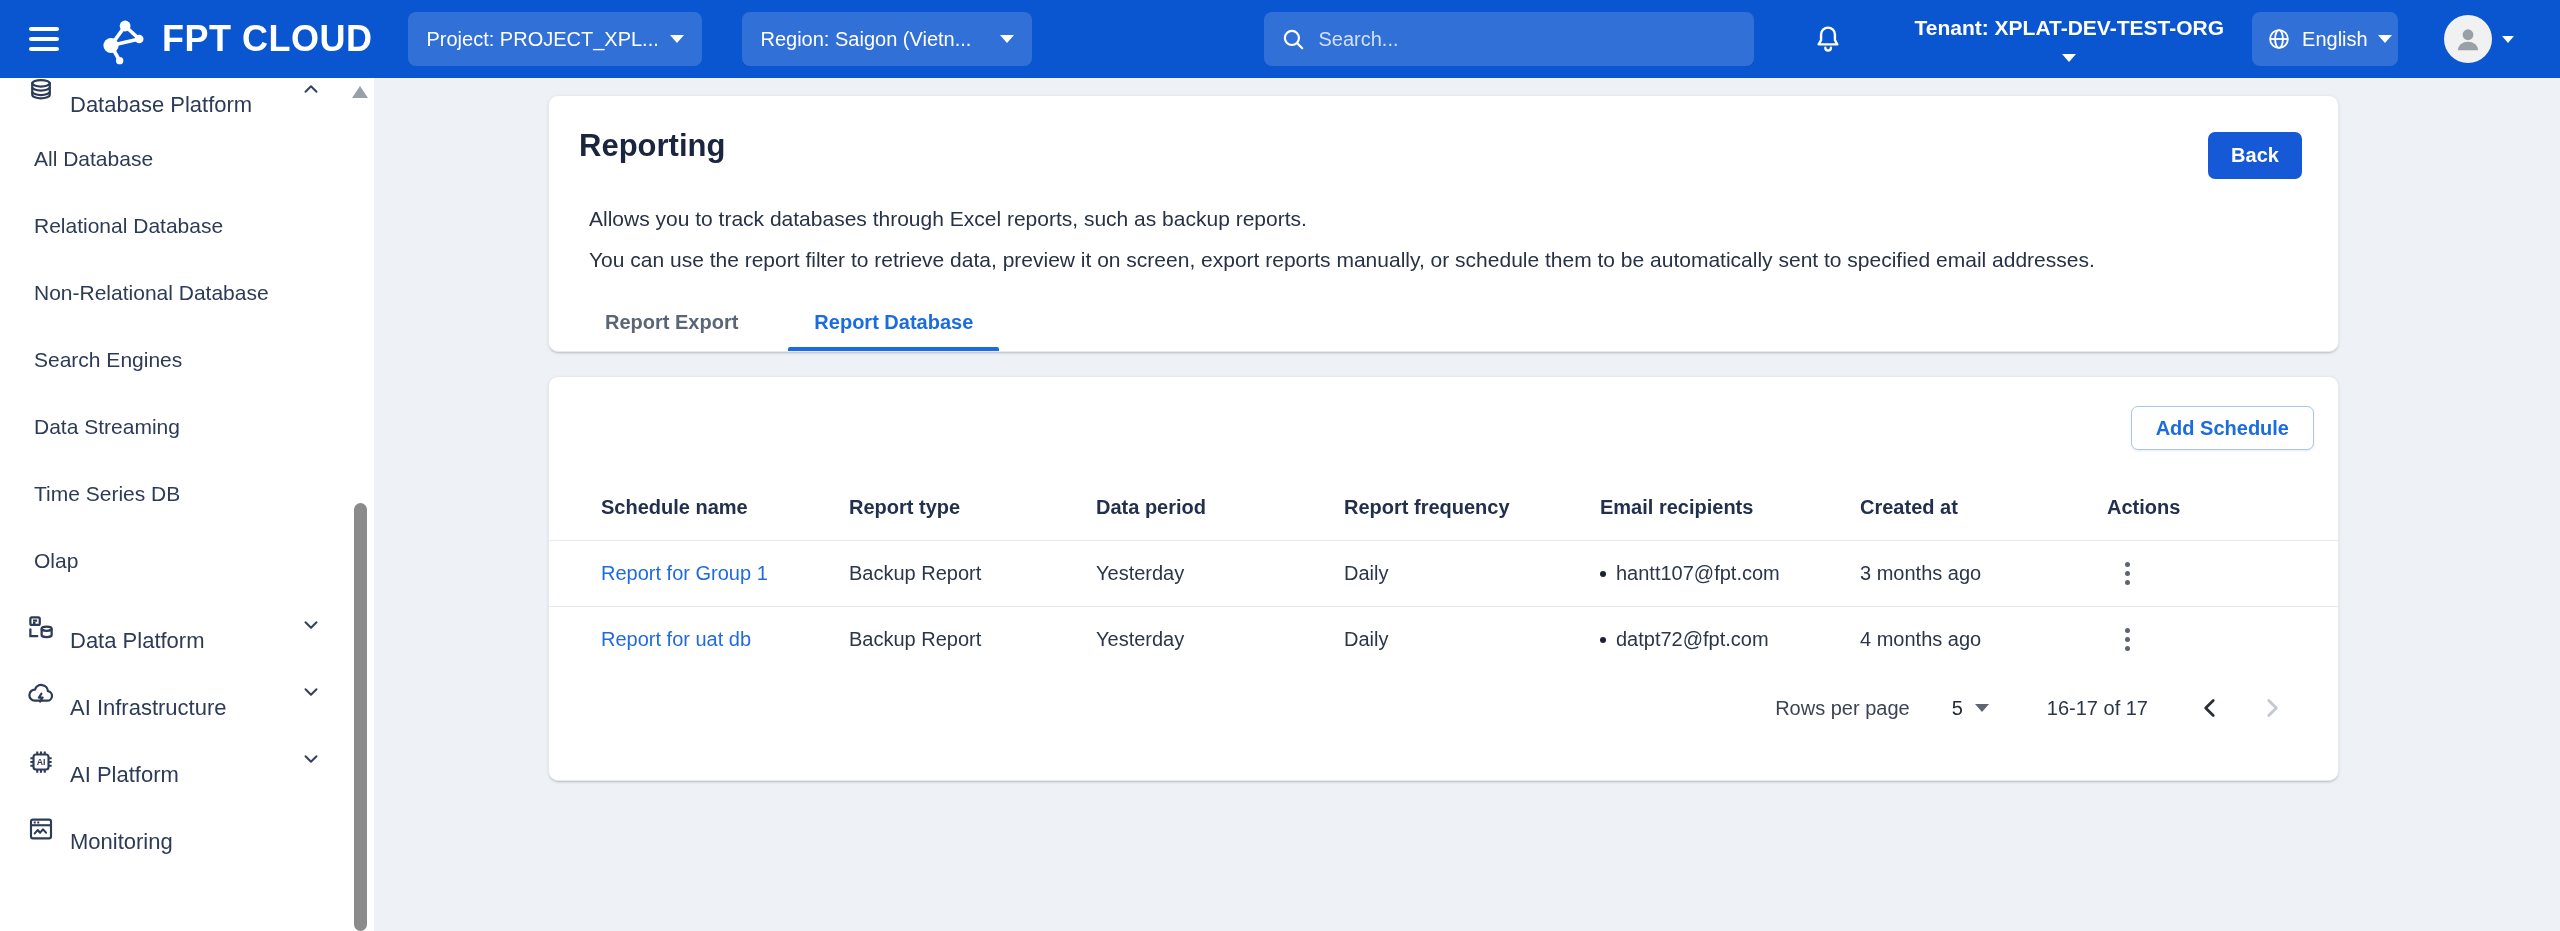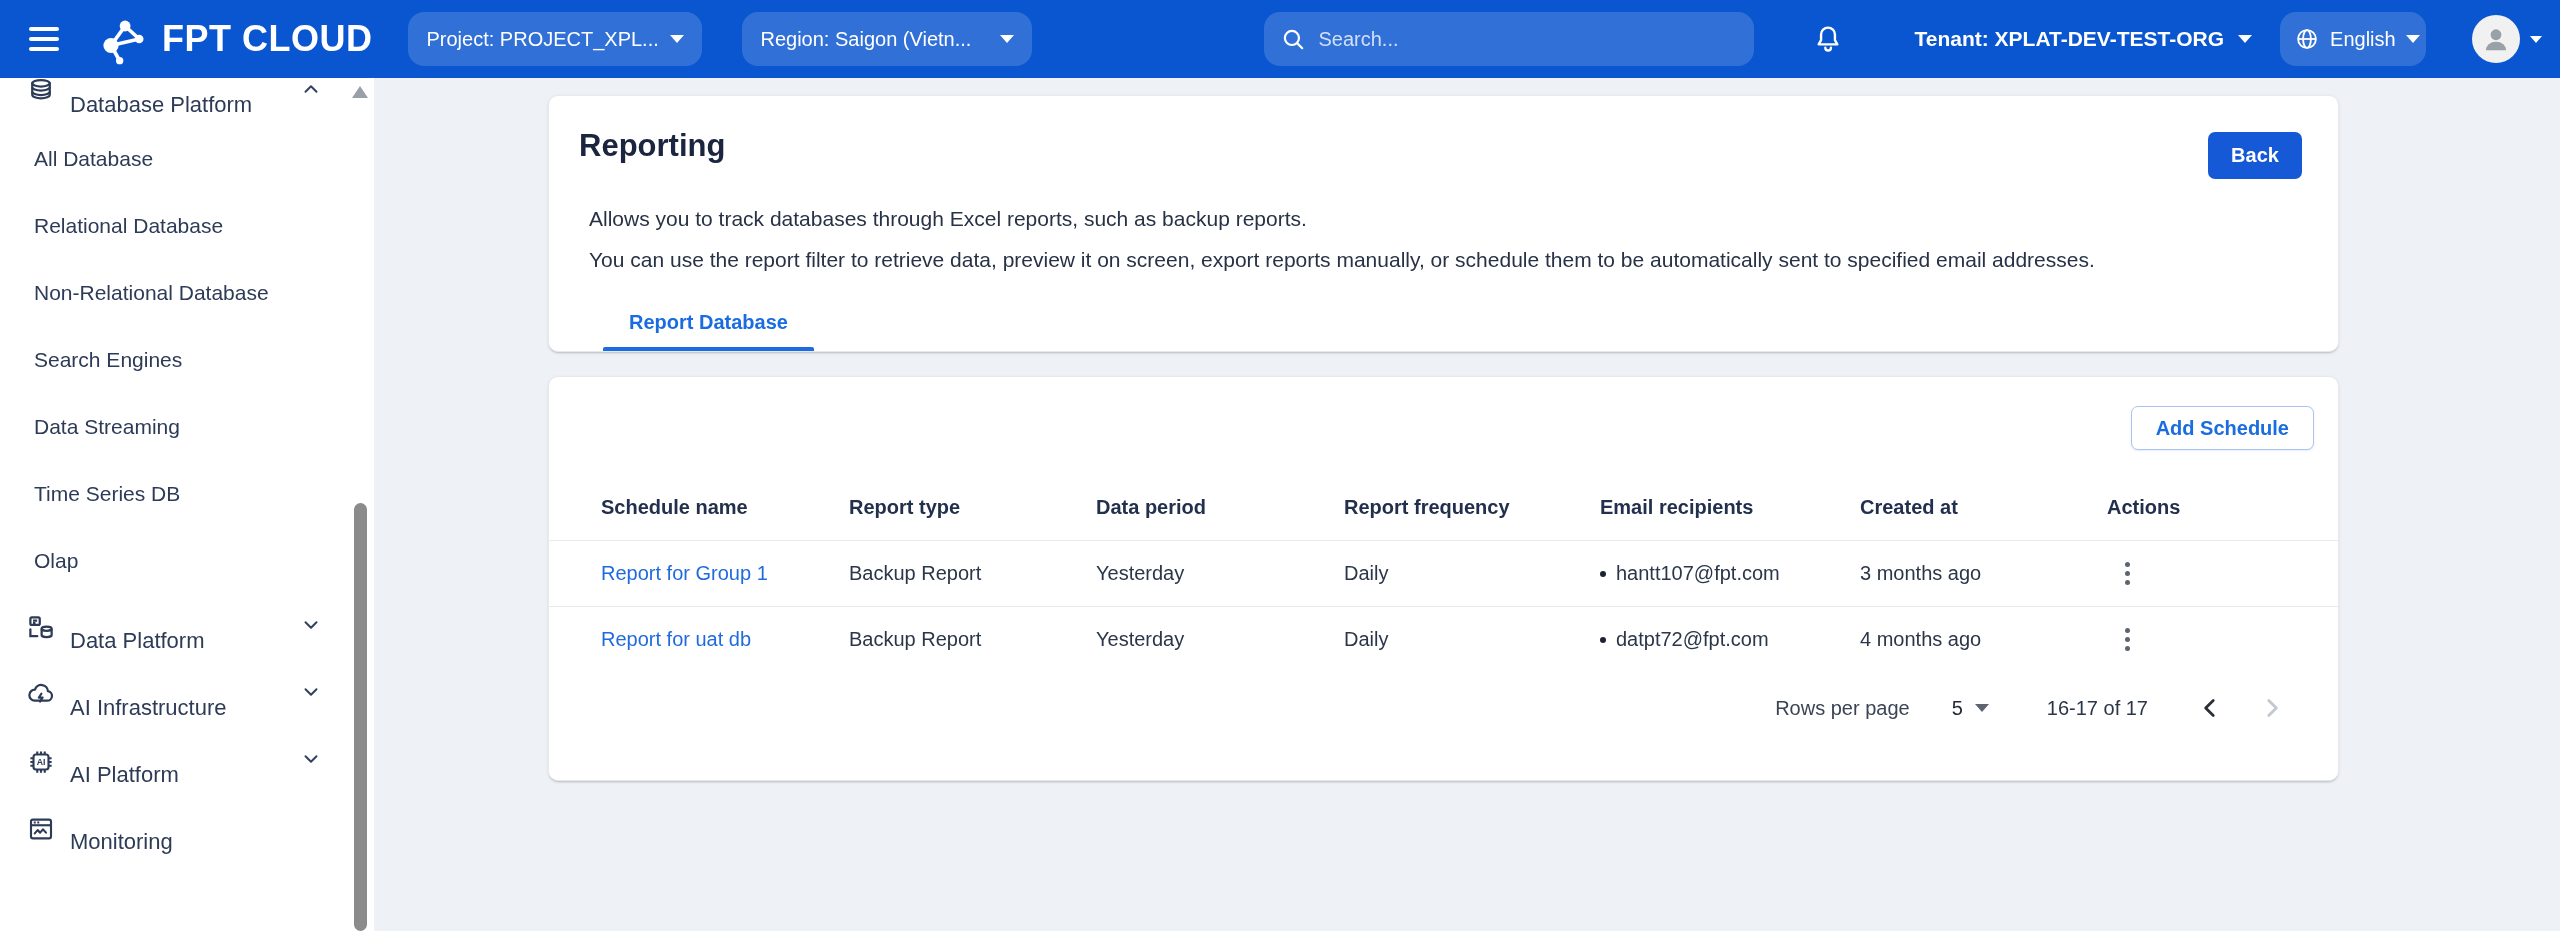--- a/index.html
+++ b/index.html
@@ -16,38 +16,38 @@
   .topbar {
     position:absolute; left:0; top:0; width:2560px; height:78px;
     background:#0a55d0; display:flex; align-items:center; z-index:20;
   }
   .hamburger { margin-left:22px; width:44px; height:44px; display:flex; flex-direction:column; justify-content:center; gap:6px; align-items:center; }
   .hamburger span { display:block; width:30px; height:4px; background:#ffffff; border-radius:2px; }
   .brand { display:flex; align-items:center; margin-left:30px; }
   .brand svg { width:56px; height:52px; }
   .brand-text { color:#ffffff; font-size:36px; font-weight:800; letter-spacing:0.5px; margin-left:10px; white-space:nowrap; }
   .pill {
-    height:54px; background:rgba(255,255,255,0.16); border-radius:16px;
+    height:54px; background:rgba(255,255,255,0.16); border-radius:8px;
     display:flex; align-items:center; color:#ffffff; font-size:20px;
     padding:0 18px; white-space:nowrap;
   }
   .pill .caret { margin-left:auto; }
   .caret { width:0; height:0; border-left:7px solid transparent; border-right:7px solid transparent; border-top:8px solid #ffffff; display:inline-block; }
   .proj { margin-left:36px; width:294px; }
   .regn { margin-left:40px; width:290px; }
   .searchbox { margin-left:232px; width:490px; padding:0 16px; }
   .searchbox svg { width:26px; height:26px; flex:none; }
   .searchbox input {
     background:transparent; border:none; outline:none; color:#ffffff;
     font-size:20px; margin-left:12px; width:100%; font-family:inherit;
   }
   .searchbox input::placeholder { color:rgba(255,255,255,0.78); }
   .bellbtn { margin-left:52px; width:44px; height:44px; display:flex; align-items:center; justify-content:center; }
   .bellbtn svg { width:32px; height:32px; }
-  .tenant { margin-left:64px; display:flex; align-items:center; color:#ffffff; font-size:21px; font-weight:700; gap:14px; }
+  .tenant { margin-left:64px; display:flex; align-items:center; color:#ffffff; font-size:21px; font-weight:700; gap:14px;flex-direction:column; }
   .lang { margin-left:28px; width:146px; gap:10px; padding:0 14px; }
   .lang svg { width:26px; height:26px; flex:none; }
   .userbtn { margin-left:46px; display:flex; align-items:center; gap:10px; }
   .avatar { width:48px; height:48px; border-radius:50%; background:#f1f1f1; display:flex; align-items:center; justify-content:center; overflow:hidden; }
   .avatar svg { width:34px; height:34px; }
   .userbtn .caret { border-left-width:6px; border-right-width:6px; border-top-width:7px; }
 
   
   .sidebar {
     position:absolute; left:0; top:78px; bottom:0; width:374px;
@@ -300,20 +300,21 @@
   <section class="card header-card">
     <div class="head-row">
       <h1 class="page-title">Reporting</h1>
       <button class="back-btn">Back</button>
     </div>
     <div class="desc">
       <p>Allows you to track databases through Excel reports, such as backup reports.</p>
       <p>You can use the report filter to retrieve data, preview it on screen, export reports manually, or schedule them to be automatically sent to specified email addresses.</p>
     </div>
     <div class="tabs">
+      <button class="tab">Report Export</button>
       <button class="tab second active">Report Database</button>
     </div>
   </section>
 
   <section class="card table-card">
     <div class="add-row">
       <button class="add-btn">Add Schedule</button>
     </div>
 
     <div class="grid thead">

